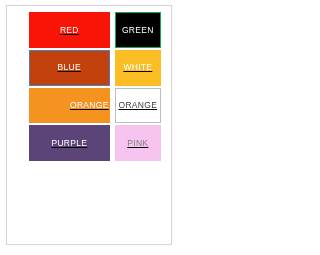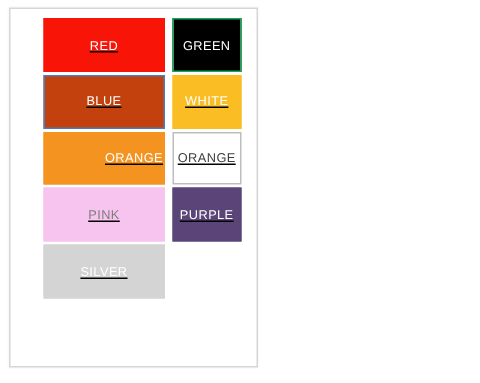--- a/index.html
+++ b/index.html
@@ -70,23 +70,20 @@
       </div>
       <div class="color-swatch" style="background: rgb(250, 189, 36); border-color: rgb(250, 189, 36);">
         <span class="swatch-label" style="color: rgb(255, 255, 255);">WHITE</span>
       </div>
       <div class="color-swatch" style="background: rgb(245, 147, 32); border-color: rgb(245, 147, 32);">
         <span class="swatch-label" style="color: rgb(255, 255, 255); padding-left: 40px;">ORANGE</span>
       </div>
       <div class="color-swatch" style="background: rgb(255, 255, 255); border-color: rgb(189, 189, 189);">
         <span class="swatch-label" style="color: rgb(61, 61, 61);">ORANGE</span>
       </div>
-      <div class="color-swatch" style="background: rgb(247, 196, 239); border-color: rgb(247, 196, 239);">
-        <span class="swatch-label" style="color: rgb(125, 125, 125);">PINK</span>
-      </div>
       <div class="color-swatch" style="background: rgb(91, 68, 120); border-color: rgb(91, 68, 120);">
         <span class="swatch-label" style="color: rgb(255, 255, 255);">PURPLE</span>
       </div>
-      <div class="color-swatch" style="background: rgb(212, 212, 212); border-color: rgb(212, 212, 212);">
-        <span class="swatch-label" style="color: rgb(255, 255, 255);">SILVER</span>
+      <div class="color-swatch" style="background: rgb(247, 196, 239); border-color: rgb(247, 196, 239);">
+        <span class="swatch-label" style="color: rgb(125, 125, 125);">PINK</span>
       </div>
     </div>
 </div>
 
 </body></html>

